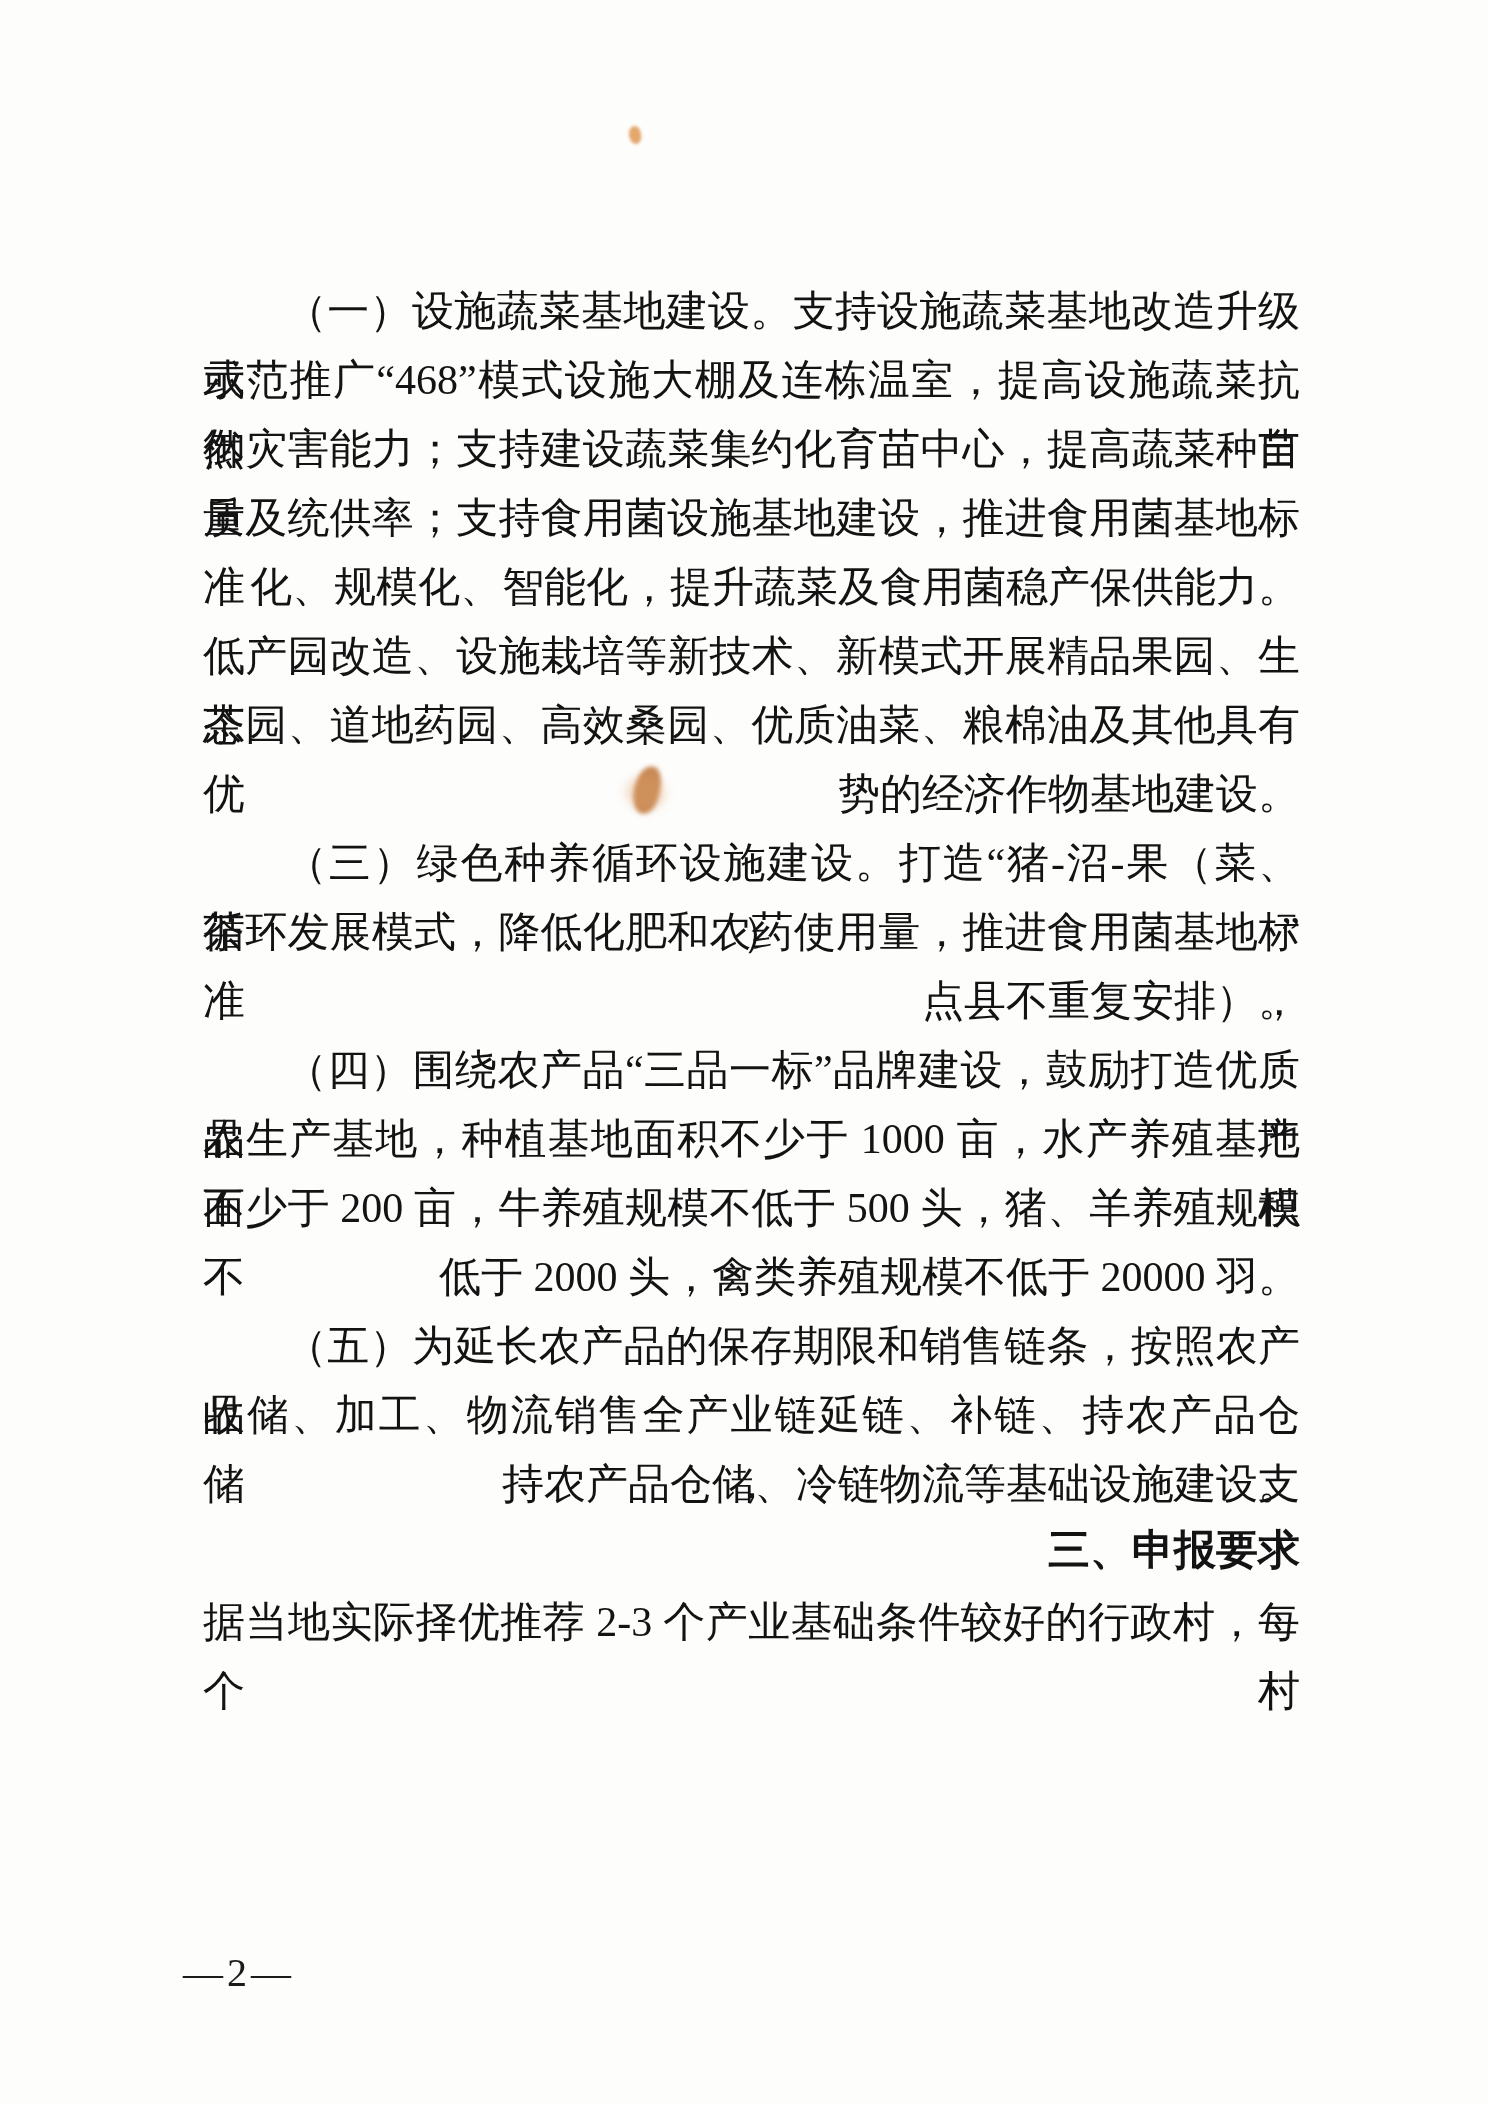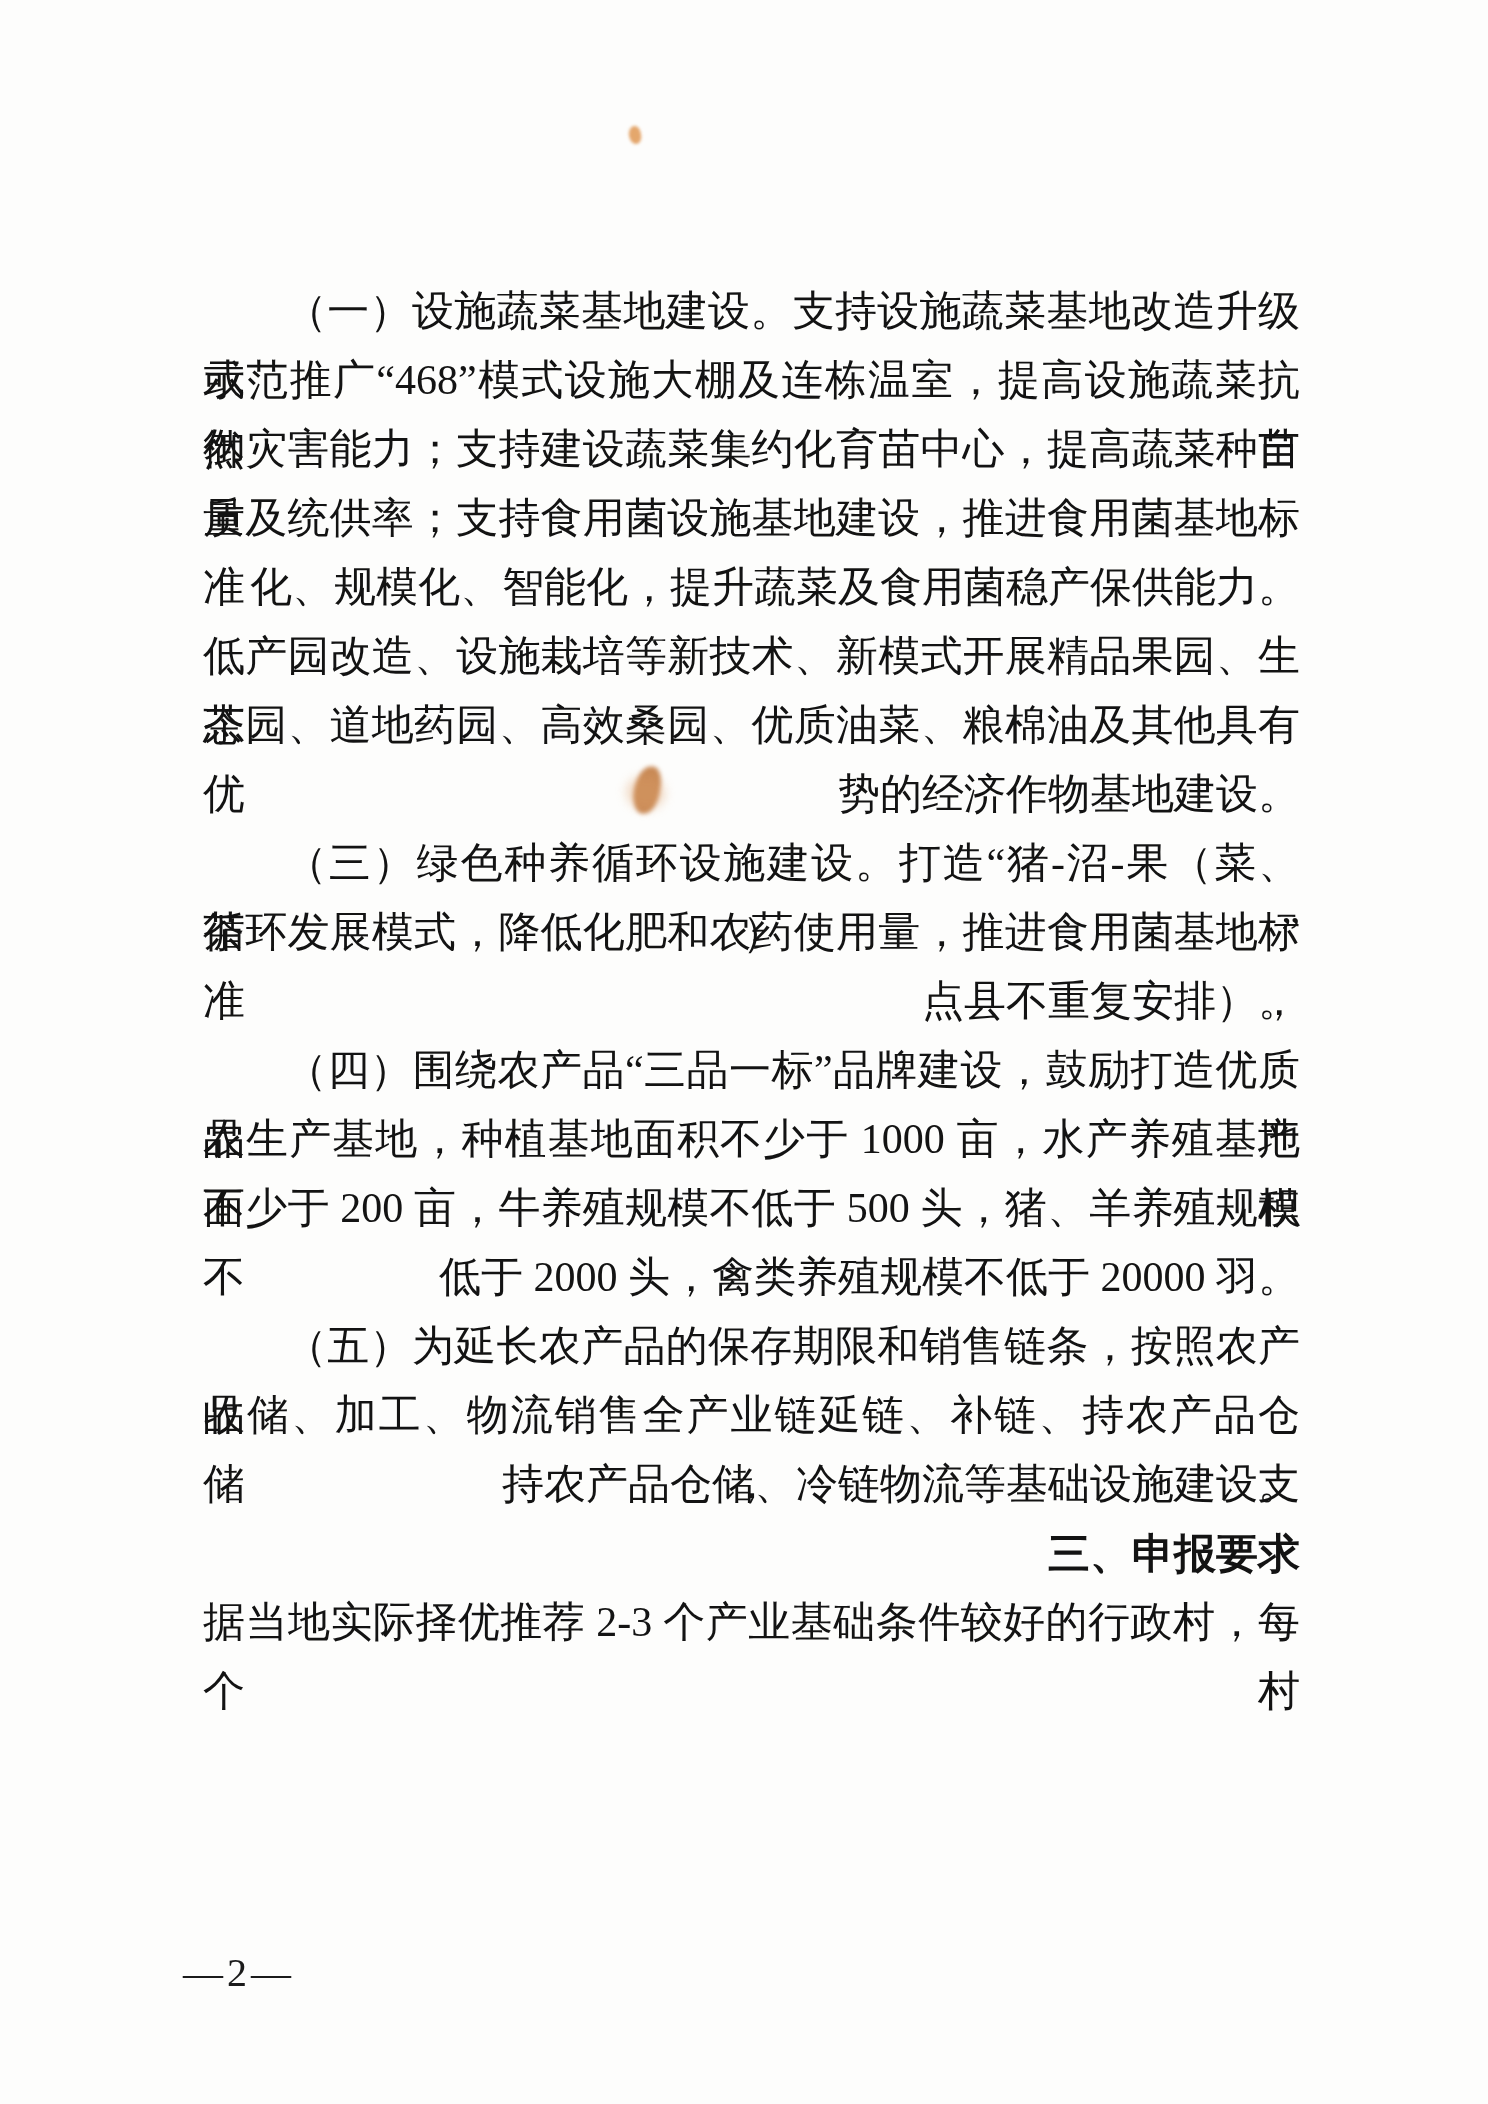--- a/index.html
+++ b/index.html
@@ -32,21 +32,21 @@
   .line.just{
     white-space:normal;
     text-align:justify;
     text-align-last:justify;
     text-justify:inter-character;
   }
   .line.p-first{
     text-indent:82px;
   }
   .line.heading{
-    font-family:Liberation Sans, sans-serif;
+    font-family:Liberation Mono, monospace;
     font-weight:700;
   }
   .page-number{
     position:absolute;
     left:183px;top:1950px;
     font-size:40px;
     line-height:46px;
     letter-spacing:4px;
     color:#1b1b1b;
     font-family:"Liberation Serif","DejaVu Serif",serif;

